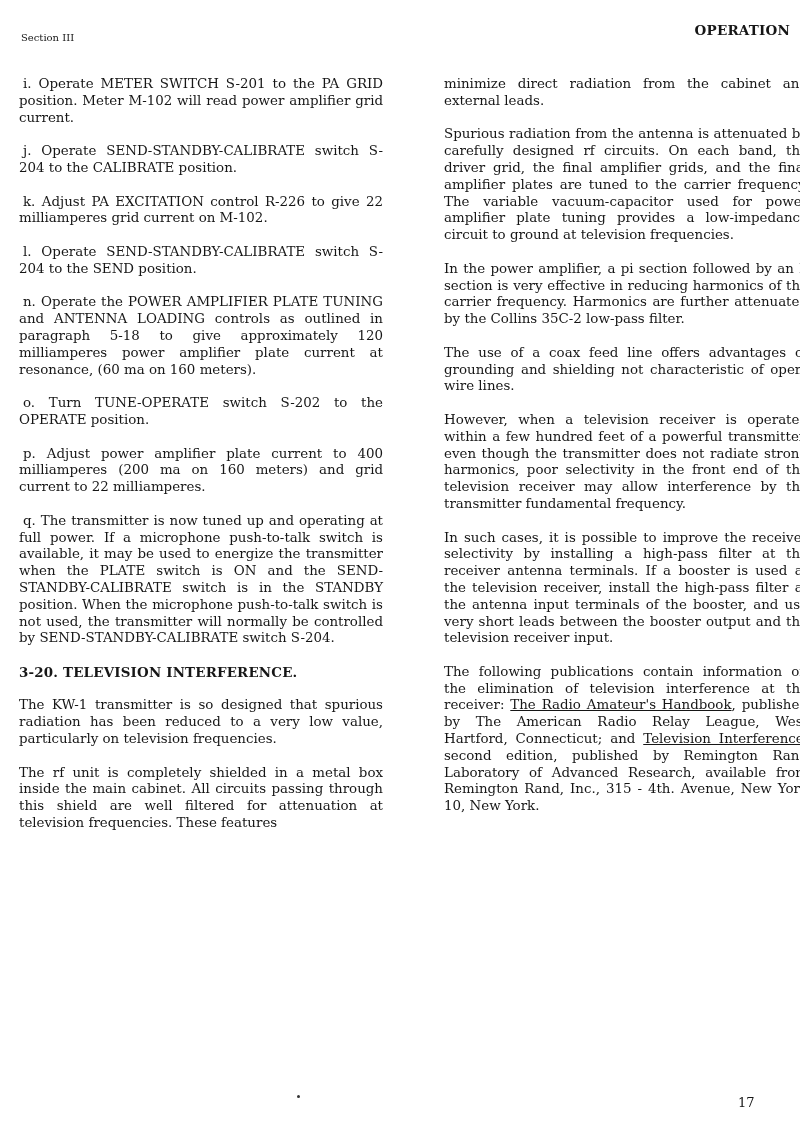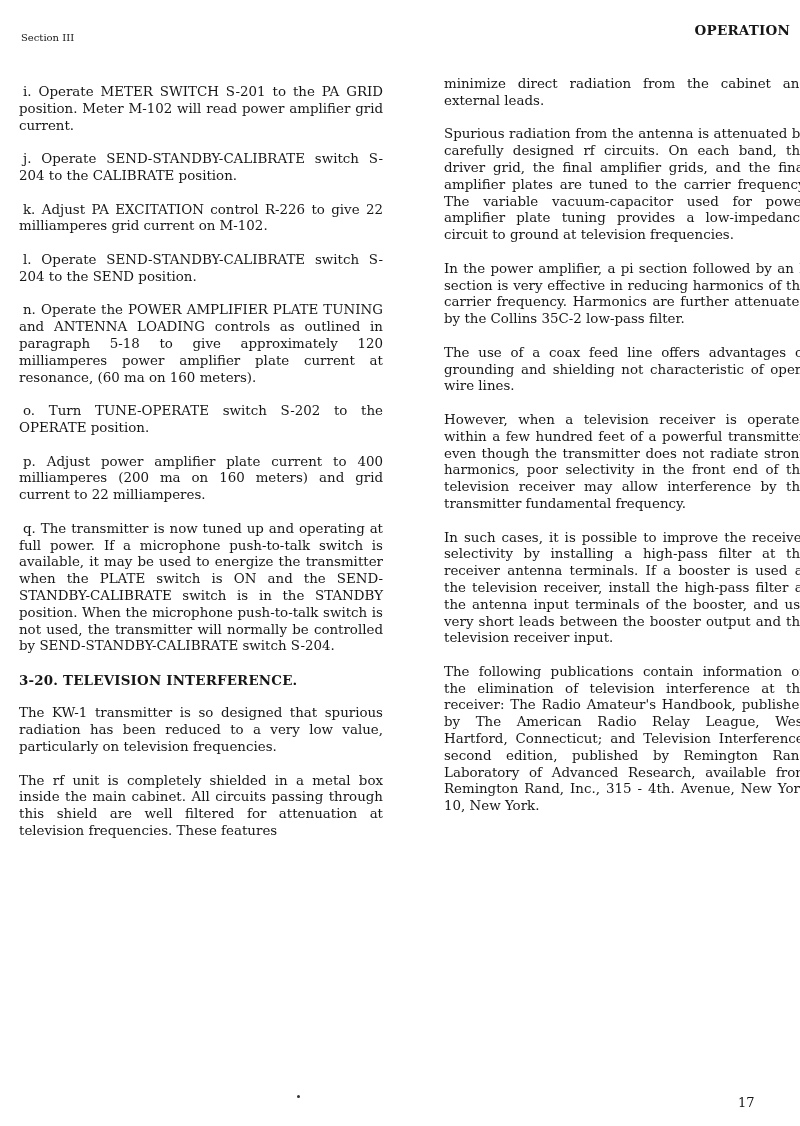--- a/index.html
+++ b/index.html
@@ -19,23 +19,23 @@
   .col {
     position: absolute; top: 76px; width: 364px;
     font-size: 13.4px; line-height: 16.8px;
   }
   .col-left { left: 19px; }
   .col-right { left: 444px; }
   .para {
     margin: 0 0 16.8px 0;
     text-align: justify; text-align-last: left;
   }
-  .para.indent1 { text-indent: 4px; margin-top: 8px; }
+  .para.indent1 { text-indent: 4px; }
   .para.heading { font-weight: bold; letter-spacing: 0.2px; }
-  .u { }
+  .u { text-decoration: underline; }
   .page-number {
     position: absolute; left: 738px; top: 1095px;
     font-size: 13px; font-weight: normal;
   }
   .speck {
     position: absolute; width: 3px; height: 3px; border-radius: 50%;
     background: #333;
   }
 </style>
 </head>

